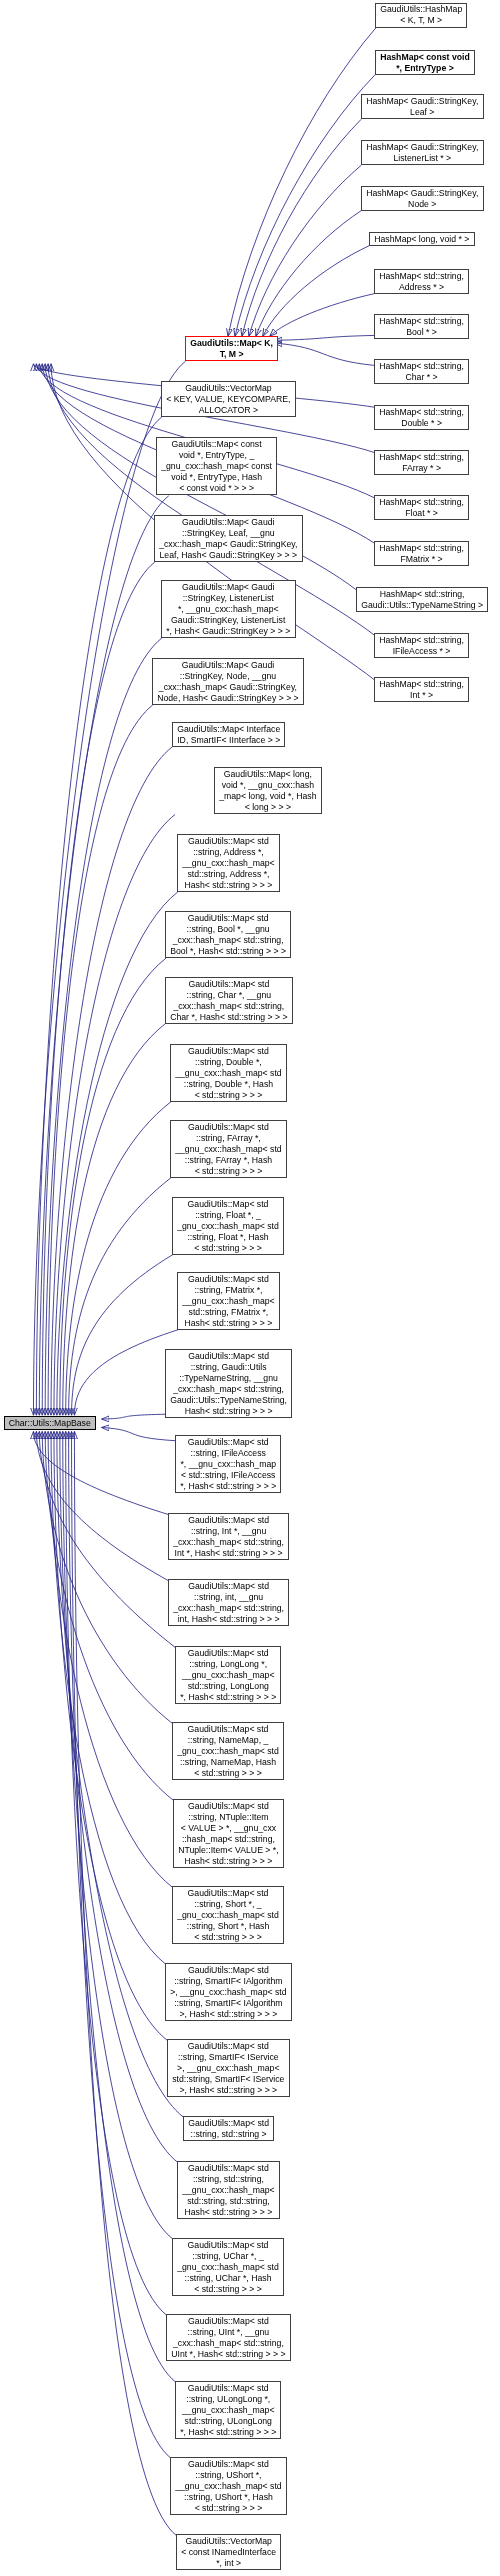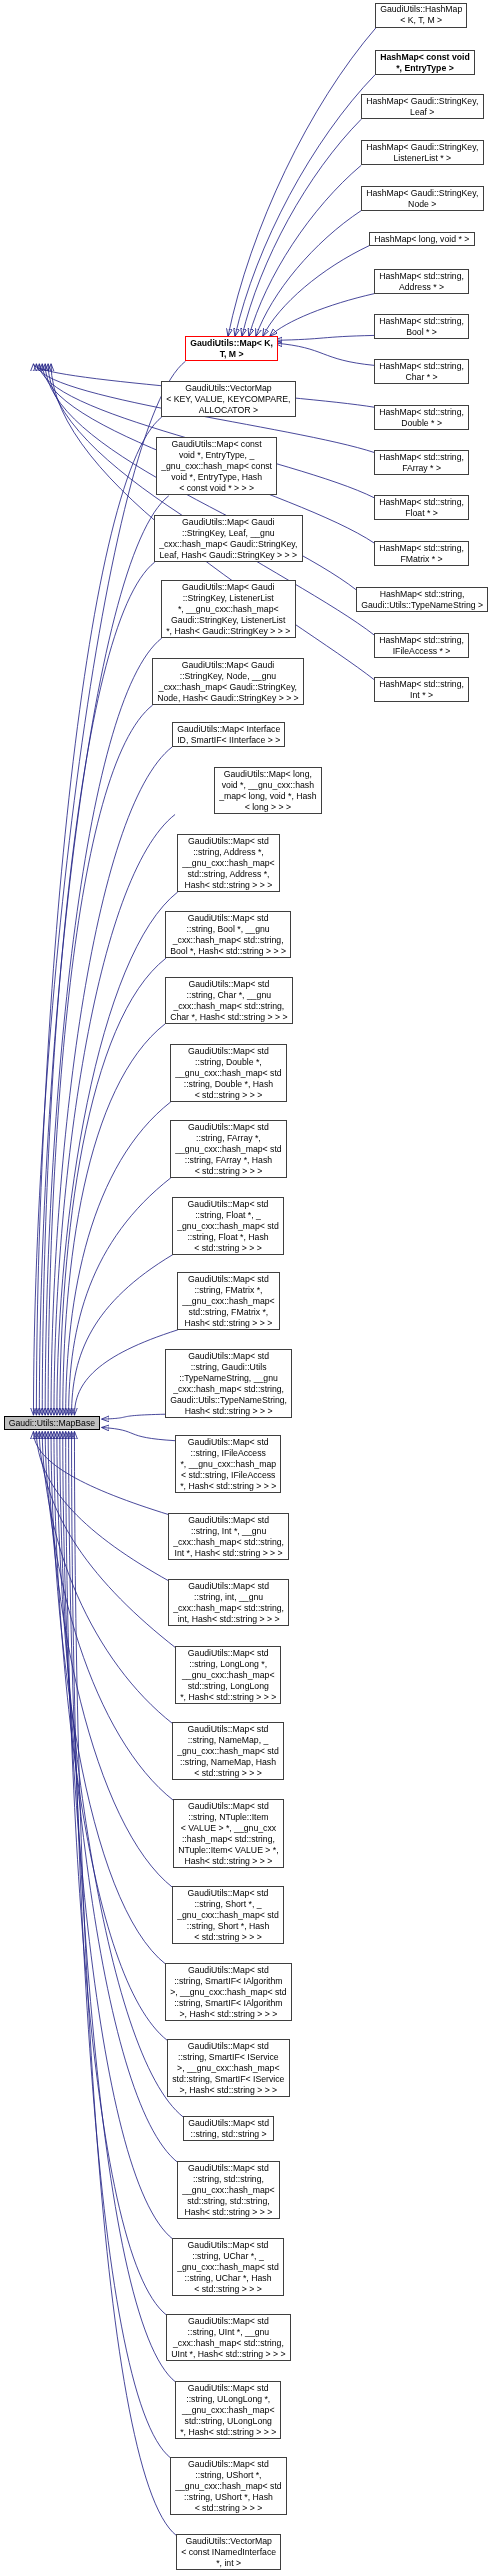--- a/index.html
+++ b/index.html
@@ -65,21 +65,21 @@
       <path d="M537,480 C457,481.75 469,485.6 394,487" marker-end="url(#arrow)"></path>
       <path d="M537,523 C457,515 469,497.4 394,491" marker-end="url(#arrow)"></path>
       <path d="M537,583 C422,564.4 48,544.56 48,521" marker-end="url(#arrow)"></path>
       <path d="M537,648 C422,609.9 52.2,569.26 52.2,521" marker-end="url(#arrow)"></path>
       <path d="M537,713 C422,655.4 56.4,593.96 56.4,521" marker-end="url(#arrow)"></path>
       <path d="M537,778 C422,700.9 60.6,618.66 60.6,521" marker-end="url(#arrow)"></path>
       <path d="M511,845 C396,755 64.8,644.12 64.8,521" marker-end="url(#arrow)"></path>
       <path d="M537,910 C422,820 69,668.8199999999999 69,521" marker-end="url(#arrow)"></path>
       <path d="M537,974 C422,884 73.2,693.14 73.2,521" marker-end="url(#arrow)"></path>
     </svg>
-<div class="node base" id="mapbase" style="left: 3.5px; top: 1416px;">Gaudi::Utils::MapBase</div>
+<div class="node base" id="mapbase" style="left: 3.5px; top: 1416px;">Char::Utils::MapBase</div>
     <div class="node focus" id="map-k-t-m" style="top: 336px; left: 185px; font-weight: bold;">GaudiUtils::Map&lt; K,
 T, M &gt;</div>
     <div class="node" id="vectormap-key-value" style="top: 381px; left: 161px;">GaudiUtils::VectorMap
 &lt; KEY, VALUE, KEYCOMPARE,
 ALLOCATOR &gt;</div>
     <div class="node" id="map-const-void-entrytype" style="top: 437px; left: 156px;">GaudiUtils::Map&lt; const
 void *, EntryType, _
 _gnu_cxx::hash_map&lt; const
 void *, EntryType, Hash
 &lt; const void * &gt; &gt; &gt;</div>

